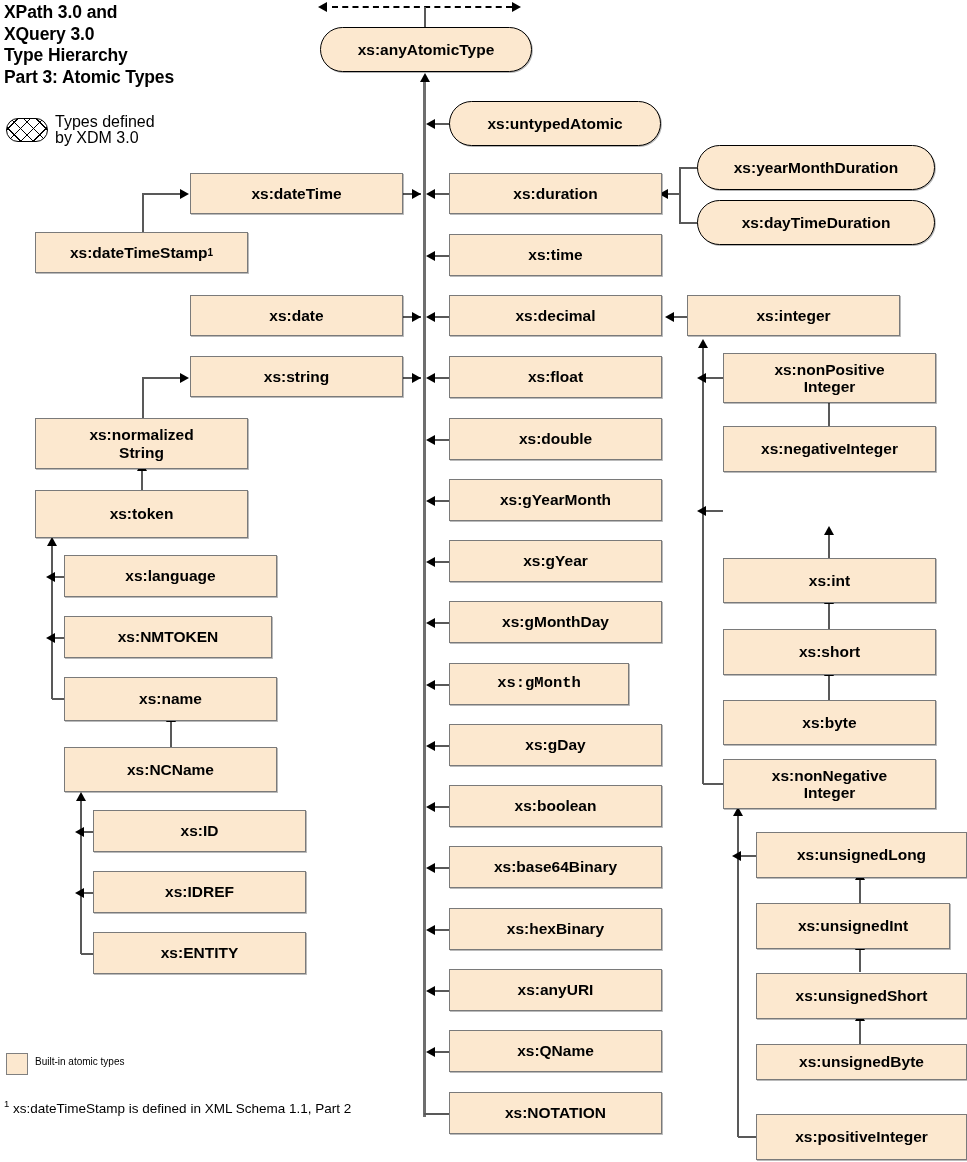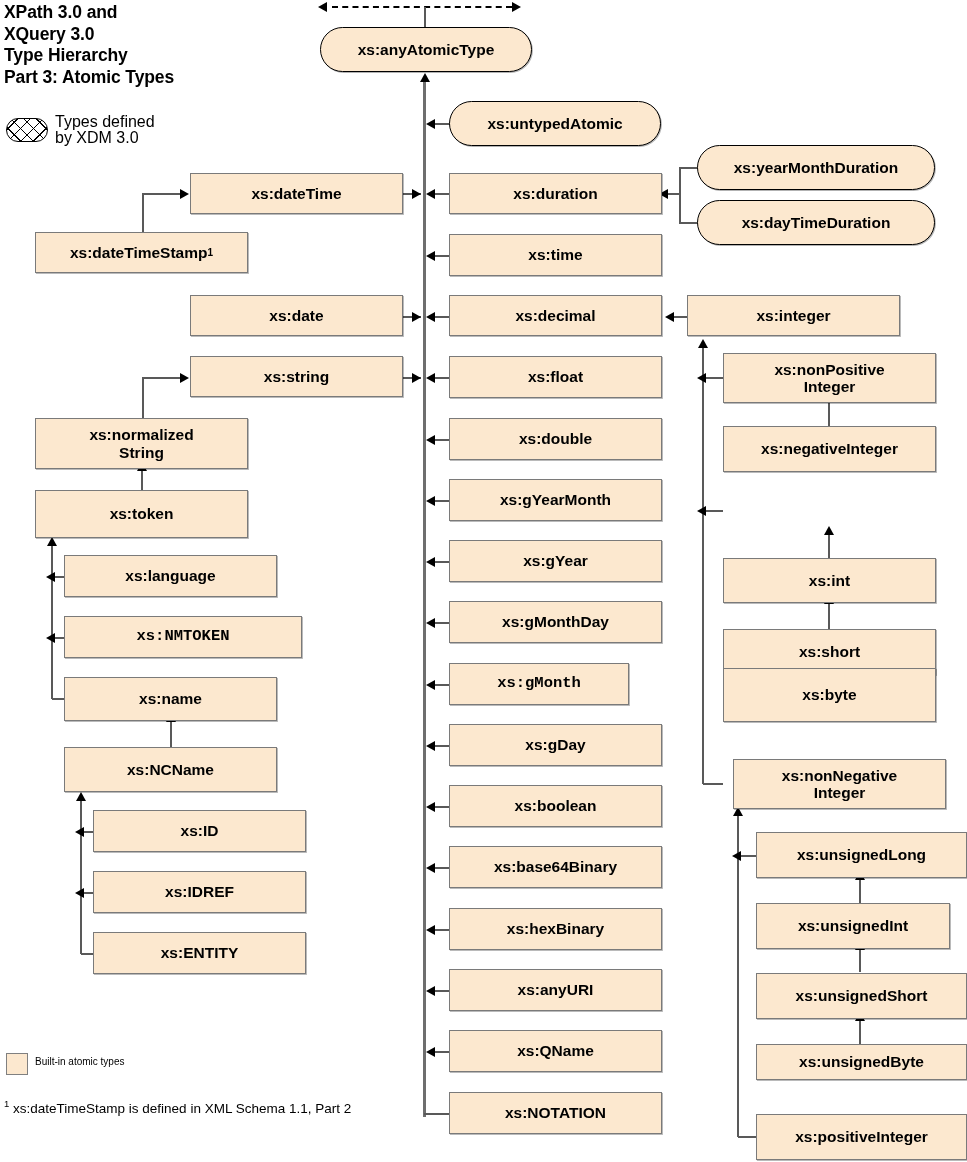--- a/index.html
+++ b/index.html
@@ -210,21 +210,21 @@
   <div class="node round" style="left:697px;top:200px;width:238px;height:45px;">xs:dayTimeDuration</div>
 
   <div class="node" style="left:190px;top:173px;width:213px;height:41px;">xs:dateTime</div>
   <div class="node" style="left:35px;top:232px;width:213px;height:41px;"><span>xs:dateTimeStamp</span><sup>1</sup></div>
   <div class="node" style="left:190px;top:295px;width:213px;height:41px;">xs:date</div>
   <div class="node" style="left:190px;top:356px;width:213px;height:41px;">xs:string</div>
   <div class="node" style="left:35px;top:418px;width:213px;height:51px;">xs:normalized
 String</div>
   <div class="node" style="left:35px;top:490px;width:213px;height:48px;">xs:token</div>
   <div class="node" style="left:64px;top:555px;width:213px;height:42px;">xs:language</div>
-  <div class="node" style="left:64px;top:616px;width:238px;height:42px;font-family:Liberation Mono, monospace;">xs:NMTOKEN</div>
+  <div class="node" style="left:64px;top:616px;width:208px;height:42px;">xs:NMTOKEN</div>
   <div class="node" style="left:64px;top:677px;width:213px;height:44px;">xs:name</div>
   <div class="node" style="left:64px;top:747px;width:213px;height:45px;">xs:NCName</div>
   <div class="node" style="left:93px;top:810px;width:213px;height:42px;">xs:ID</div>
   <div class="node" style="left:93px;top:871px;width:213px;height:42px;">xs:IDREF</div>
   <div class="node" style="left:93px;top:932px;width:213px;height:42px;">xs:ENTITY</div>
 
   <div class="node" style="left:449px;top:173px;width:213px;height:41px;">xs:duration</div>
   <div class="node" style="left:449px;top:234px;width:213px;height:42px;">xs:time</div>
   <div class="node" style="left:449px;top:295px;width:213px;height:41px;">xs:decimal</div>
   <div class="node" style="left:449px;top:356px;width:213px;height:42px;">xs:float</div>
@@ -240,22 +240,22 @@
   <div class="node" style="left:449px;top:969px;width:213px;height:42px;">xs:anyURI</div>
   <div class="node" style="left:449px;top:1030px;width:213px;height:42px;">xs:QName</div>
   <div class="node" style="left:449px;top:1092px;width:213px;height:42px;">xs:NOTATION</div>
 
   <div class="node" style="left:687px;top:295px;width:213px;height:41px;">xs:integer</div>
   <div class="node" style="left:723px;top:353px;width:213px;height:50px;">xs:nonPositive
 Integer</div>
   <div class="node" style="left:723px;top:426px;width:213px;height:46px;">xs:negativeInteger</div>
   <div class="node" style="left:723px;top:558px;width:213px;height:45px;">xs:int</div>
   <div class="node" style="left:723px;top:629px;width:213px;height:46px;">xs:short</div>
-  <div class="node" style="left:723px;top:668px;width:213px;height:54px;">xs:byte</div>
-  <div class="node" style="left:723px;top:759px;width:213px;height:50px;margin-left:10px;">xs:nonNegative
+  <div class="node" style="left:723px;top:700px;width:213px;height:45px;">xs:byte</div>
+  <div class="node" style="left:723px;top:759px;width:213px;height:50px;">xs:nonNegative
 Integer</div>
   <div class="node" style="left:756px;top:832px;width:211px;height:46px;">xs:unsignedLong</div>
   <div class="node" style="left:756px;top:903px;width:194px;height:46px;">xs:unsignedInt</div>
   <div class="node" style="left:756px;top:973px;width:211px;height:46px;">xs:unsignedShort</div>
   <div class="node" style="left:756px;top:1044px;width:211px;height:36px;">xs:unsignedByte</div>
   <div class="node" style="left:756px;top:1114px;width:211px;height:46px;">xs:positiveInteger</div>
 
 </div>
 
 </body></html>

